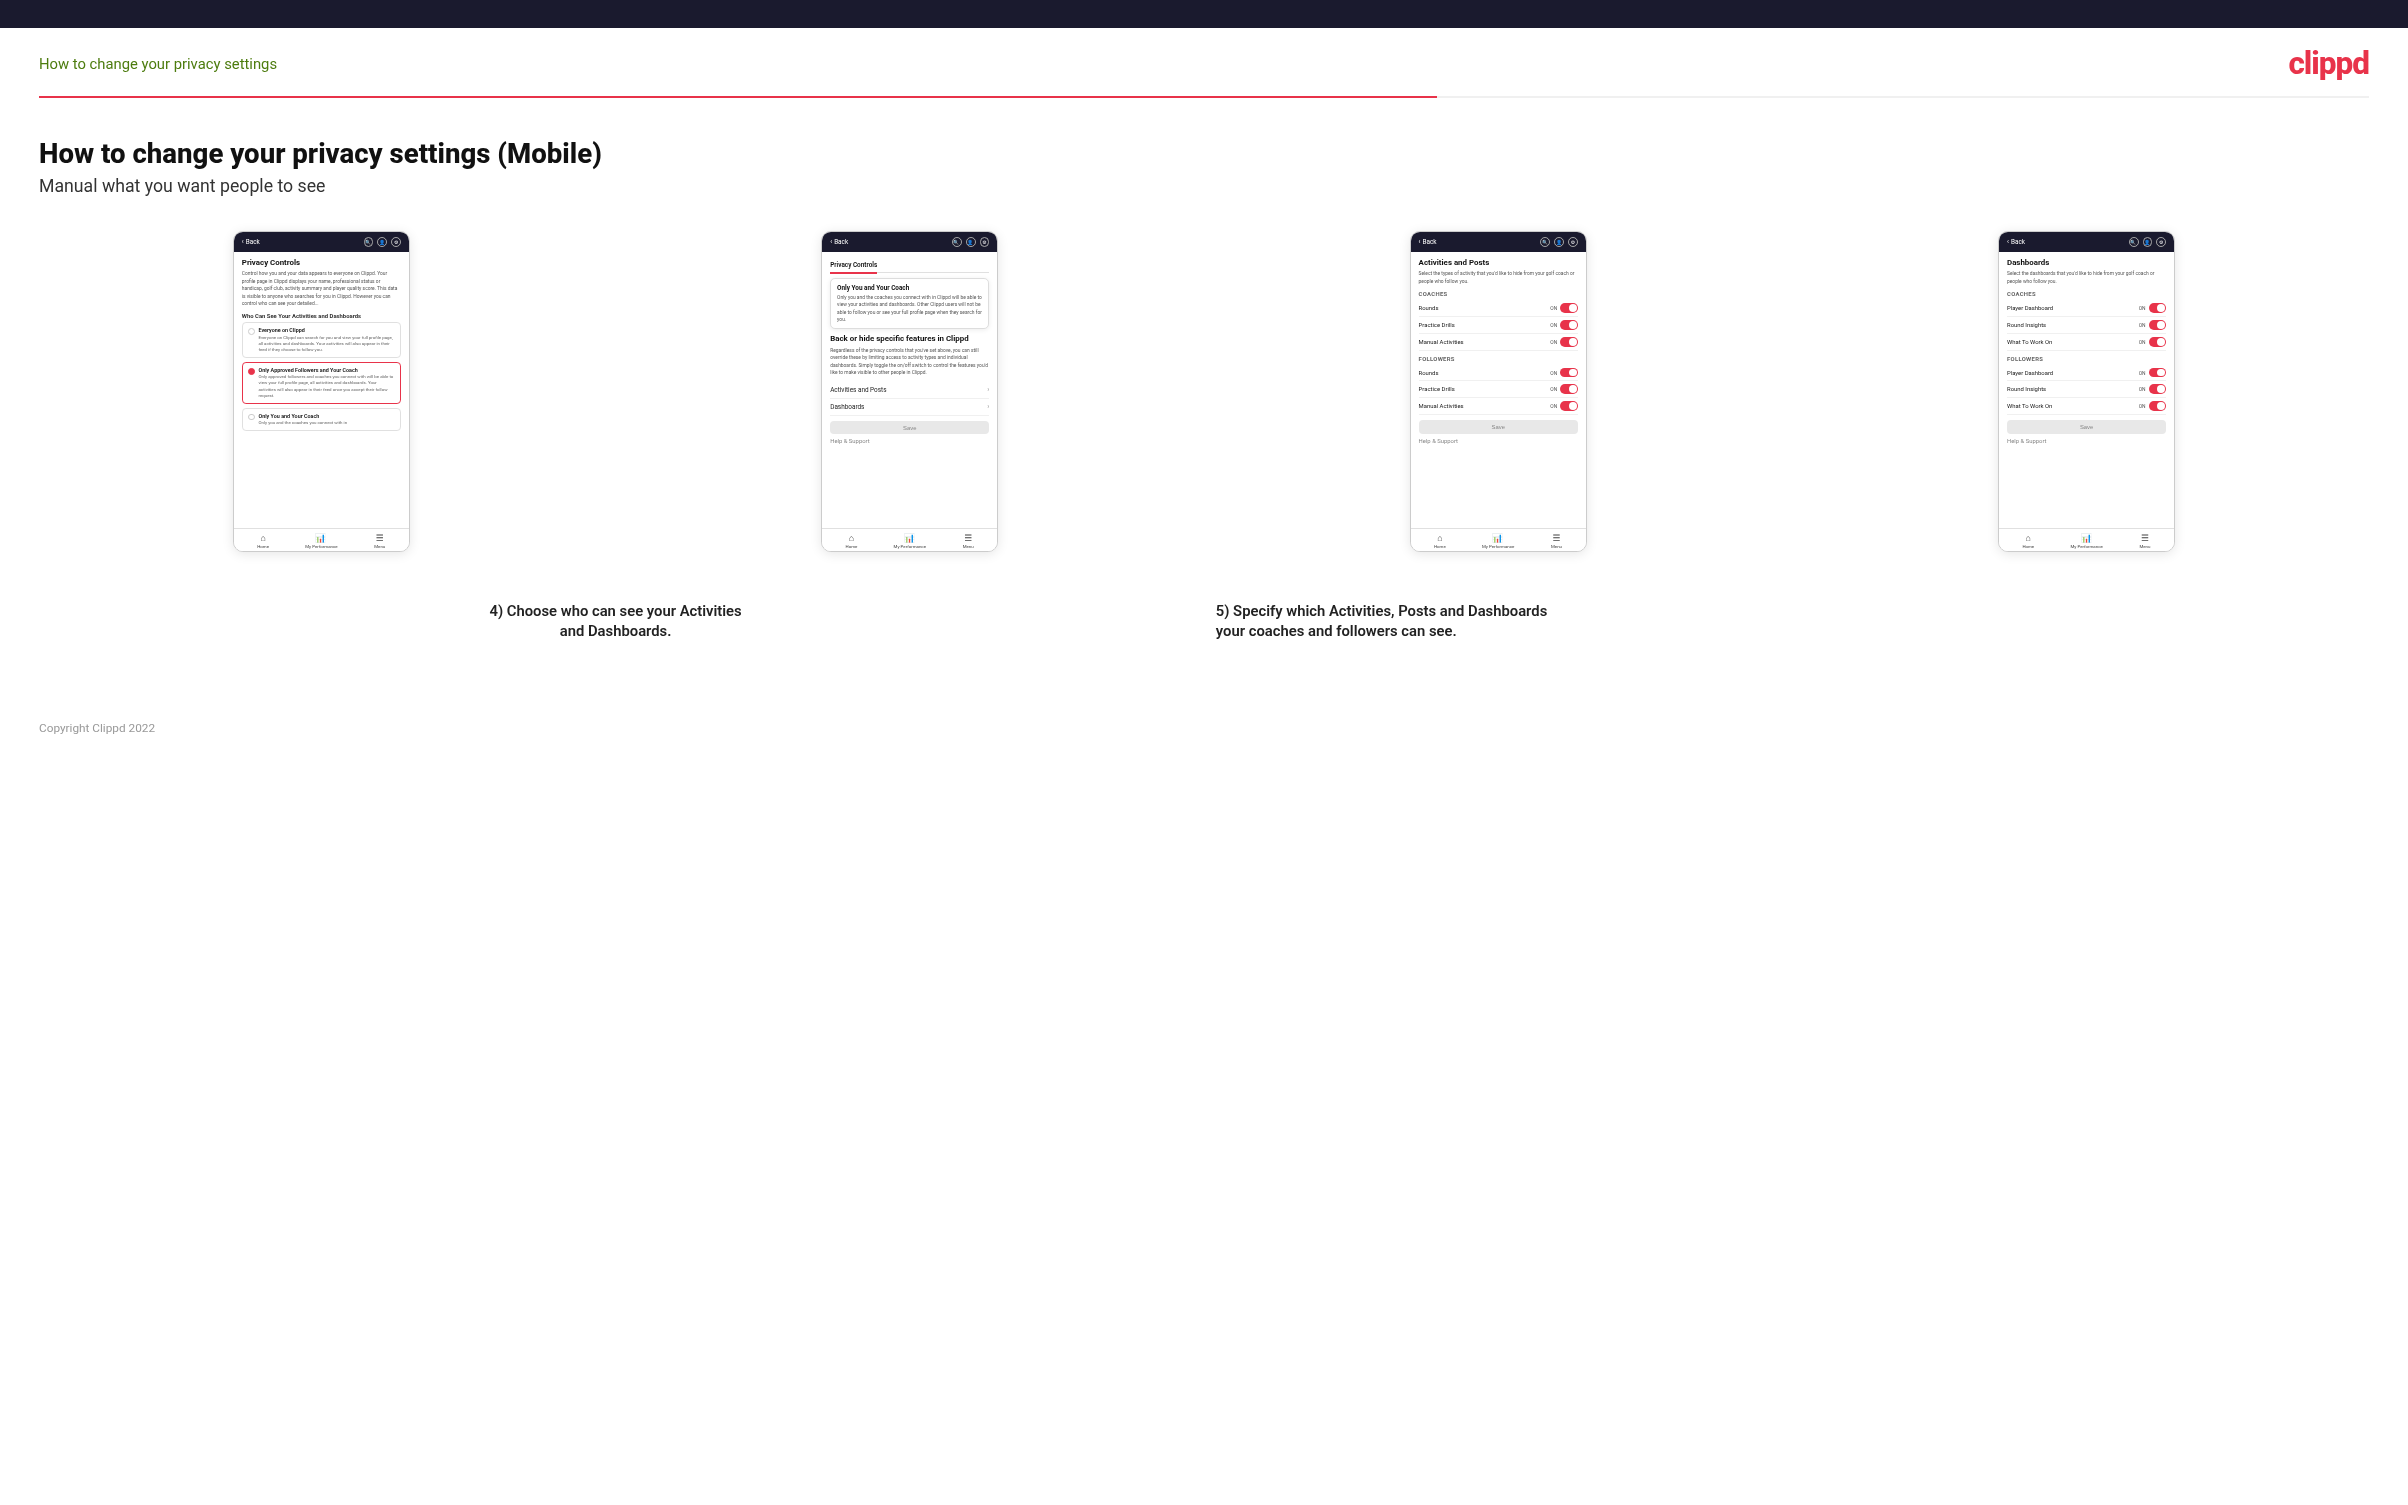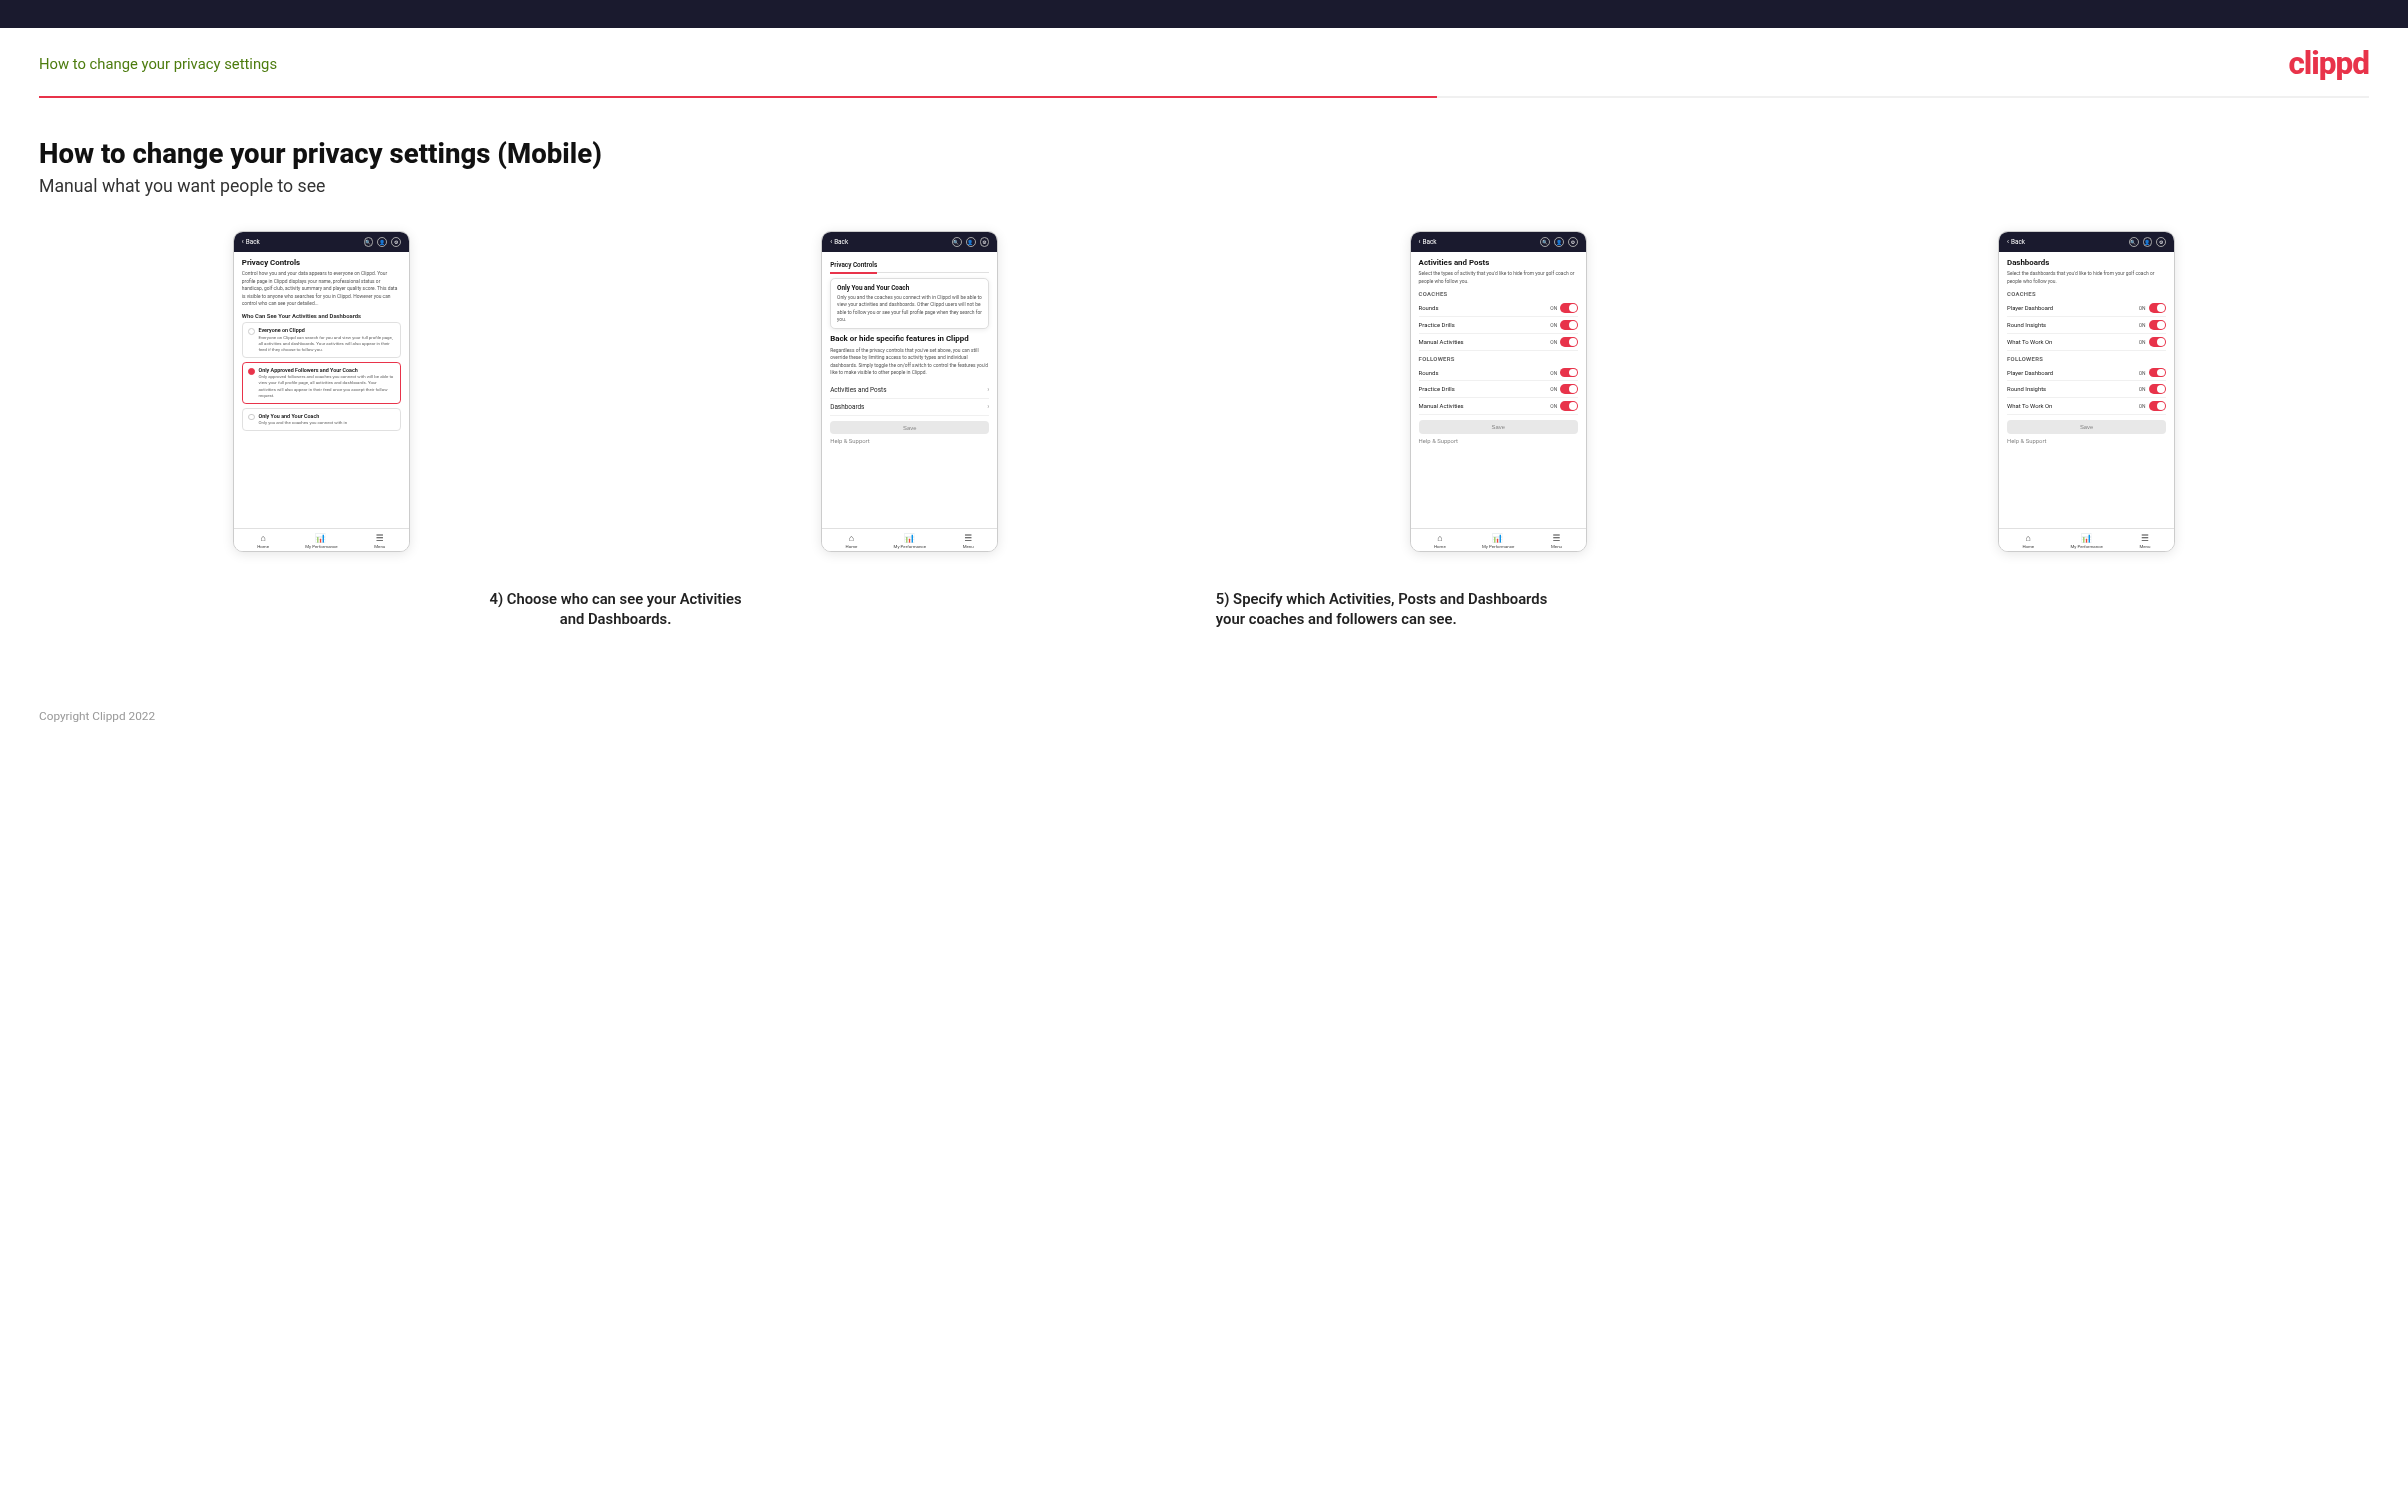--- a/index.html
+++ b/index.html
@@ -74,21 +74,21 @@
       flex-direction: column;
       align-items: center;
       flex: 1;
     }
 
     .caption {
       font-size: 16.7px;
       font-weight: 600;
       color: #222;
       text-align: center;
-      margin-top: 8px;
+      margin-top: 20px;
       max-width: 315px;
       line-height: 1.4;
     }
 
     
     .phone-mockup {
       width: 177px;
       border-radius: 9.9px;
       background: #fff;
       border: 1.5px solid #ccc;

